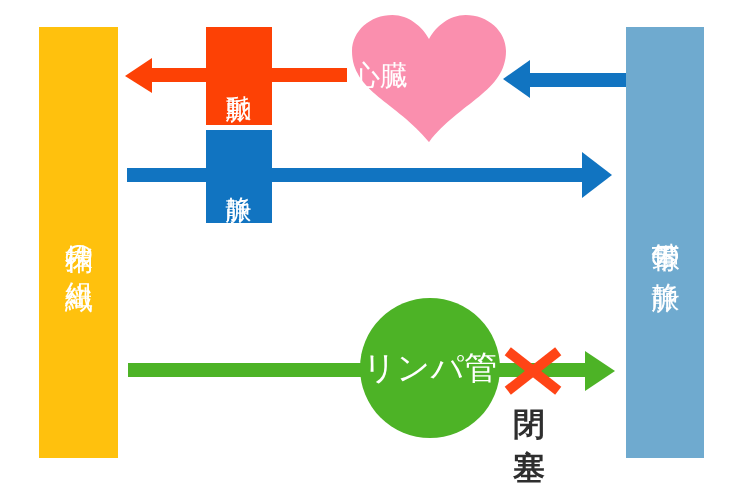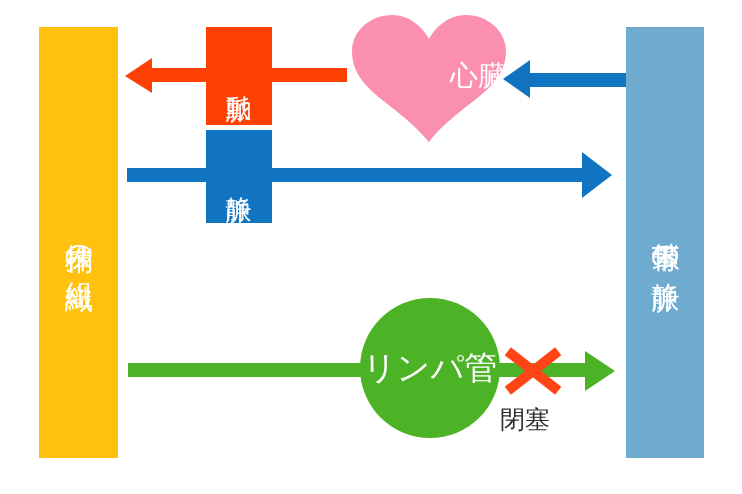--- a/index.html
+++ b/index.html
@@ -36,21 +36,21 @@
   }
 
   
   #heart { left: 352px; top: 15px; width: 154px; height: 127px; }
   #heart svg { display: block; width: 100%; height: 100%; }
   #heart-label {
     position: absolute;
     top: 42px;
     left: 0;
     width: 100%;
-    text-align: right;
+    text-align: left;
     color: #ffffff;
     font-size: 28px;
     font-weight: 500;
   }
 
   
   .shaft { position: absolute; height: 14px; }
   .tri { position: absolute; width: 0; height: 0; }
 
   
@@ -104,24 +104,24 @@
     position: absolute;
     left: -5px; top: 20px;
     width: 64px; height: 10px;
     background: #FF4416;
   }
   #blockage-x .bar.a { transform: rotate(38deg); }
   #blockage-x .bar.b { transform: rotate(-38deg); }
 
   #blockage-label {
     left: 500px; top: 403px; width: 58px;
-    text-align: left;
+    text-align: center;
     color: #2E2E2E;
-    font-size: 25px;
-    font-weight: normal;
+    font-size: 32px;
+    font-weight: bold;
   }
 </style>
 </head>
 <body>
 
 <div id="stage">
 
   <div id="left-node" class="side-node">
     <span class="vlabel">抹梢の組織</span>
   </div>

